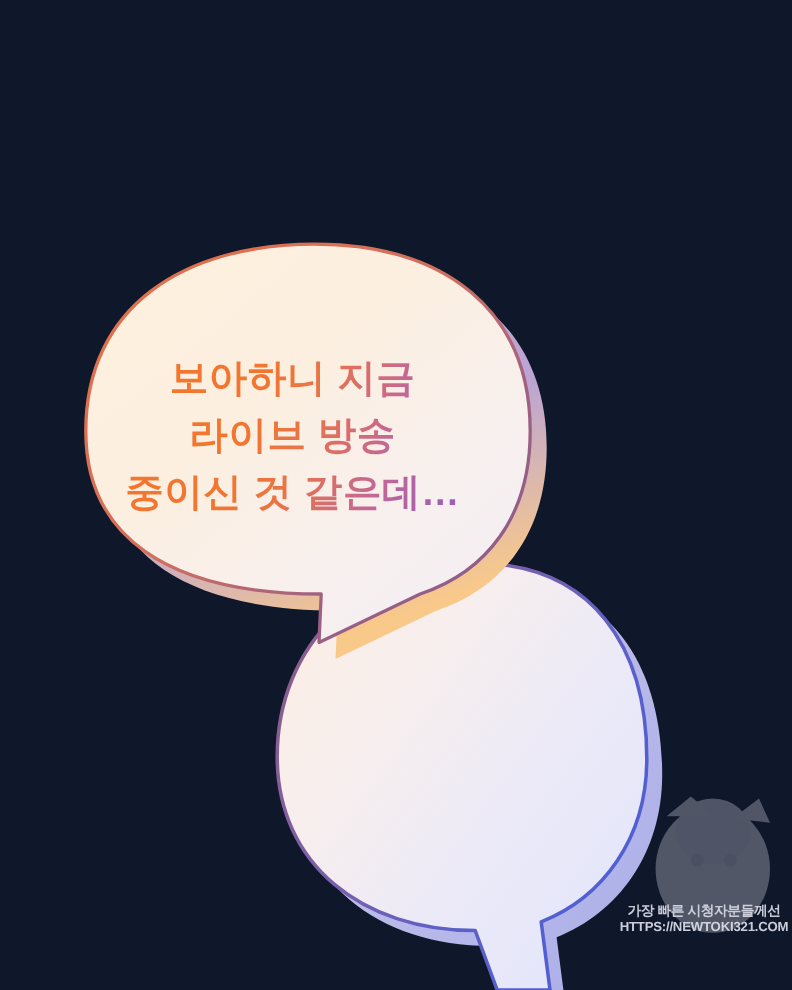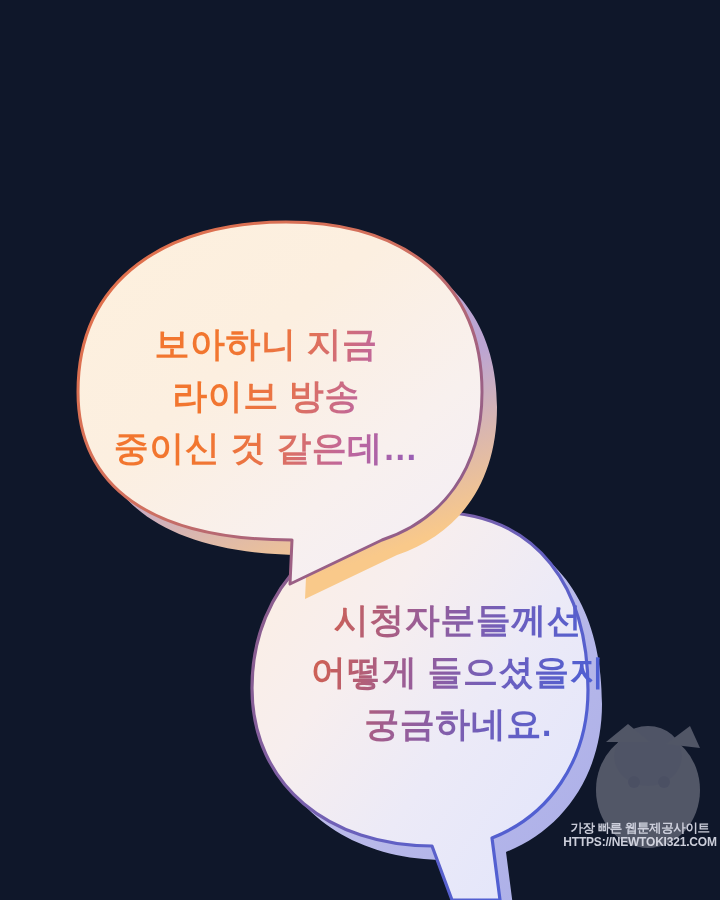--- a/index.html
+++ b/index.html
@@ -175,22 +175,19 @@
         <path d="M 666 744 L 690 726 L 700 748 Z" fill="#e8e6f2"></path>
       </g>
 
     </g>
   </svg>
 
   <div id="bubble1-text" class="bubble-text">보아하니 지금
 라이브 방송
 중이신 것 같은데…</div>
 
-  <div id="bubble2-text" class="bubble-text">시청자분들께선
-어떻게 들으셨을지
-궁금하네요.</div>
 
   <div id="watermark">
-    <div class="wm-1">가장 빠른 웹툰제공사이트</div>
+    <div class="wm-1">가장 빠른 시청자분들께선</div>
     <div class="wm-3">HTTPS://NEWTOKI321.COM</div>
   </div>
 
 </div>
 
 </body></html>

